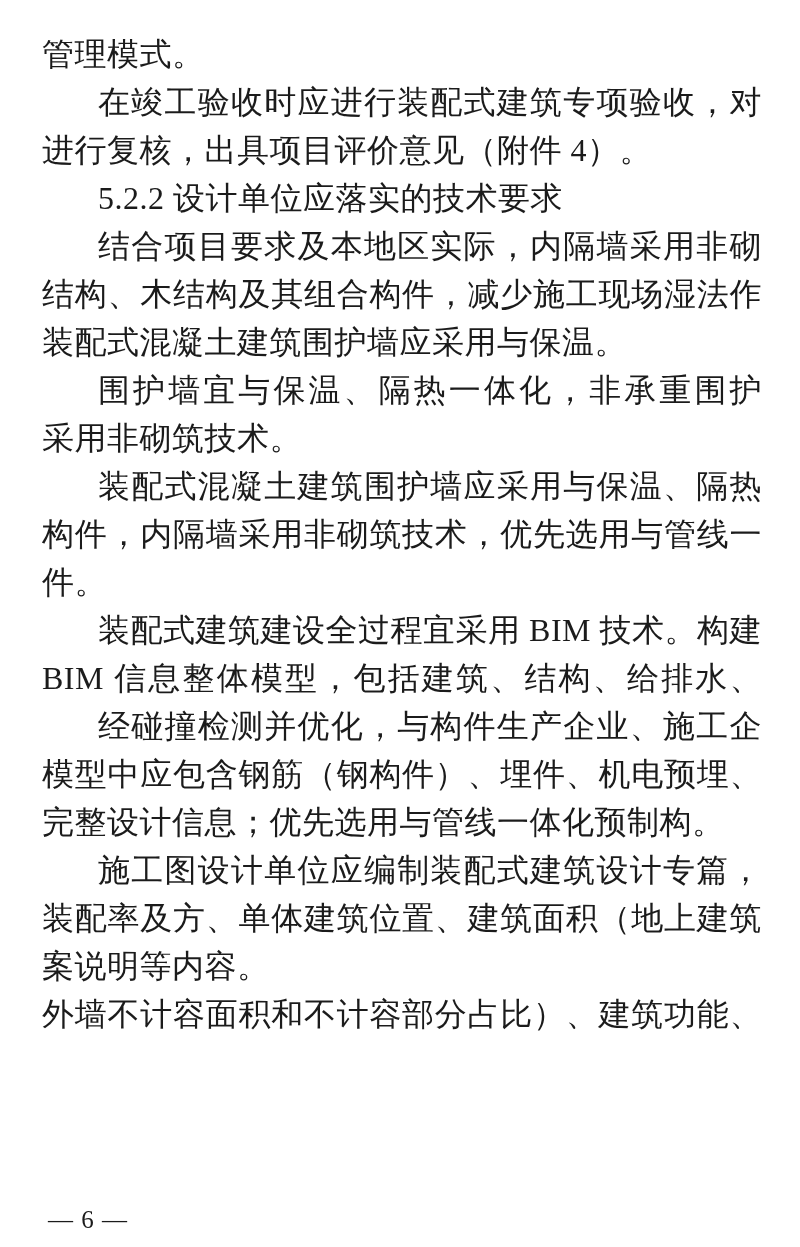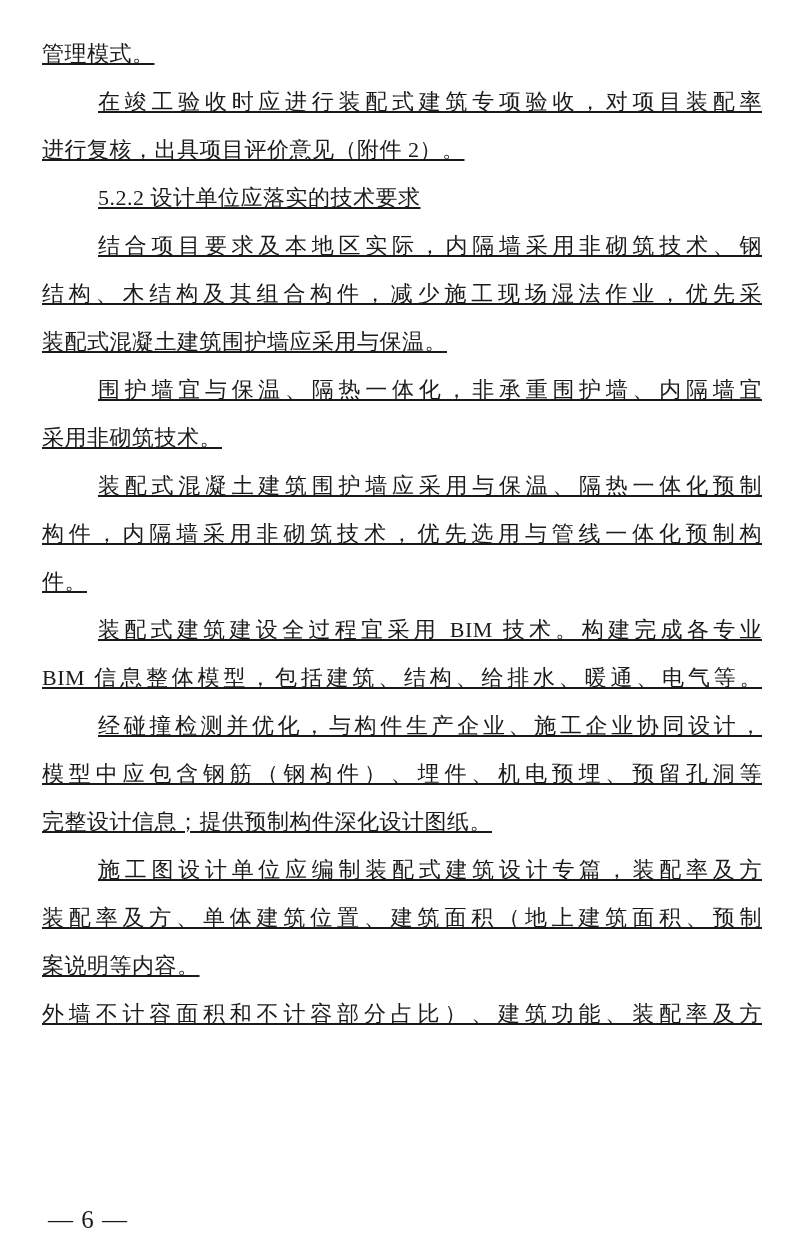--- a/index.html
+++ b/index.html
@@ -14,23 +14,22 @@
     margin: 0 auto;
     background: #ffffff;
     color: #1b1b1b;
     font-family: "Liberation Serif", "DejaVu Serif", serif;
     overflow: hidden;
   }
   .doc-body {
     box-sizing: border-box;
     width: 100%;
     padding: 30px 38px 0 42px;
-    font-size: 22px;
+    font-size: 32px;
     letter-spacing: 0.5px;
-    text-decoration: underline;
   }
   .paragraph {
     margin: 0;
     padding: 0;
   }
   .line {
     line-height: 48px;
     height: 48px;
     text-align: left;
     white-space: normal;
@@ -56,21 +55,21 @@
 </head>
 <body>
 
 <div class="page">
   <main class="doc-body">
       <div class="paragraph">
         <div class="line">管理模式。</div>
       </div>
       <div class="paragraph">
         <div class="line indent justify">在竣工验收时应进行装配式建筑专项验收，对项目装配率</div>
-        <div class="line">进行复核，出具项目评价意见（附件 2）。</div>
+        <div class="line">进行复核，出具项目评价意见（附件 4）。</div>
       </div>
       <div class="paragraph">
         <div class="line indent">5.2.2 设计单位应落实的技术要求</div>
       </div>
       <div class="paragraph">
         <div class="line indent justify">结合项目要求及本地区实际，内隔墙采用非砌筑技术、钢</div>
         <div class="line justify">结构、木结构及其组合构件，减少施工现场湿法作业，优先采</div>
         <div class="line">装配式混凝土建筑围护墙应采用与保温。</div>
       </div>
       <div class="paragraph">
@@ -82,21 +81,21 @@
         <div class="line justify">构件，内隔墙采用非砌筑技术，优先选用与管线一体化预制构</div>
         <div class="line">件。</div>
       </div>
       <div class="paragraph">
         <div class="line indent justify">装配式建筑建设全过程宜采用 BIM 技术。构建完成各专业</div>
         <div class="line justify">BIM 信息整体模型，包括建筑、结构、给排水、暖通、电气等。</div>
       </div>
       <div class="paragraph">
         <div class="line indent justify">经碰撞检测并优化，与构件生产企业、施工企业协同设计，</div>
         <div class="line justify">模型中应包含钢筋（钢构件）、埋件、机电预埋、预留孔洞等</div>
-        <div class="line">完整设计信息；提供预制构件深化设计图纸。</div>
+        <div class="line">完整设计信息；优先选用与管线一体化预制构。</div>
       </div>
       <div class="paragraph">
         <div class="line indent justify">施工图设计单位应编制装配式建筑设计专篇，装配率及方</div>
         <div class="line justify">装配率及方、单体建筑位置、建筑面积（地上建筑面积、预制</div>
         <div class="line">案说明等内容。</div>
         <div class="line justify">外墙不计容面积和不计容部分占比）、建筑功能、装配率及方</div>
       </div>
     </main>
   <footer class="page-footer">
     <span>— 6 —</span>

